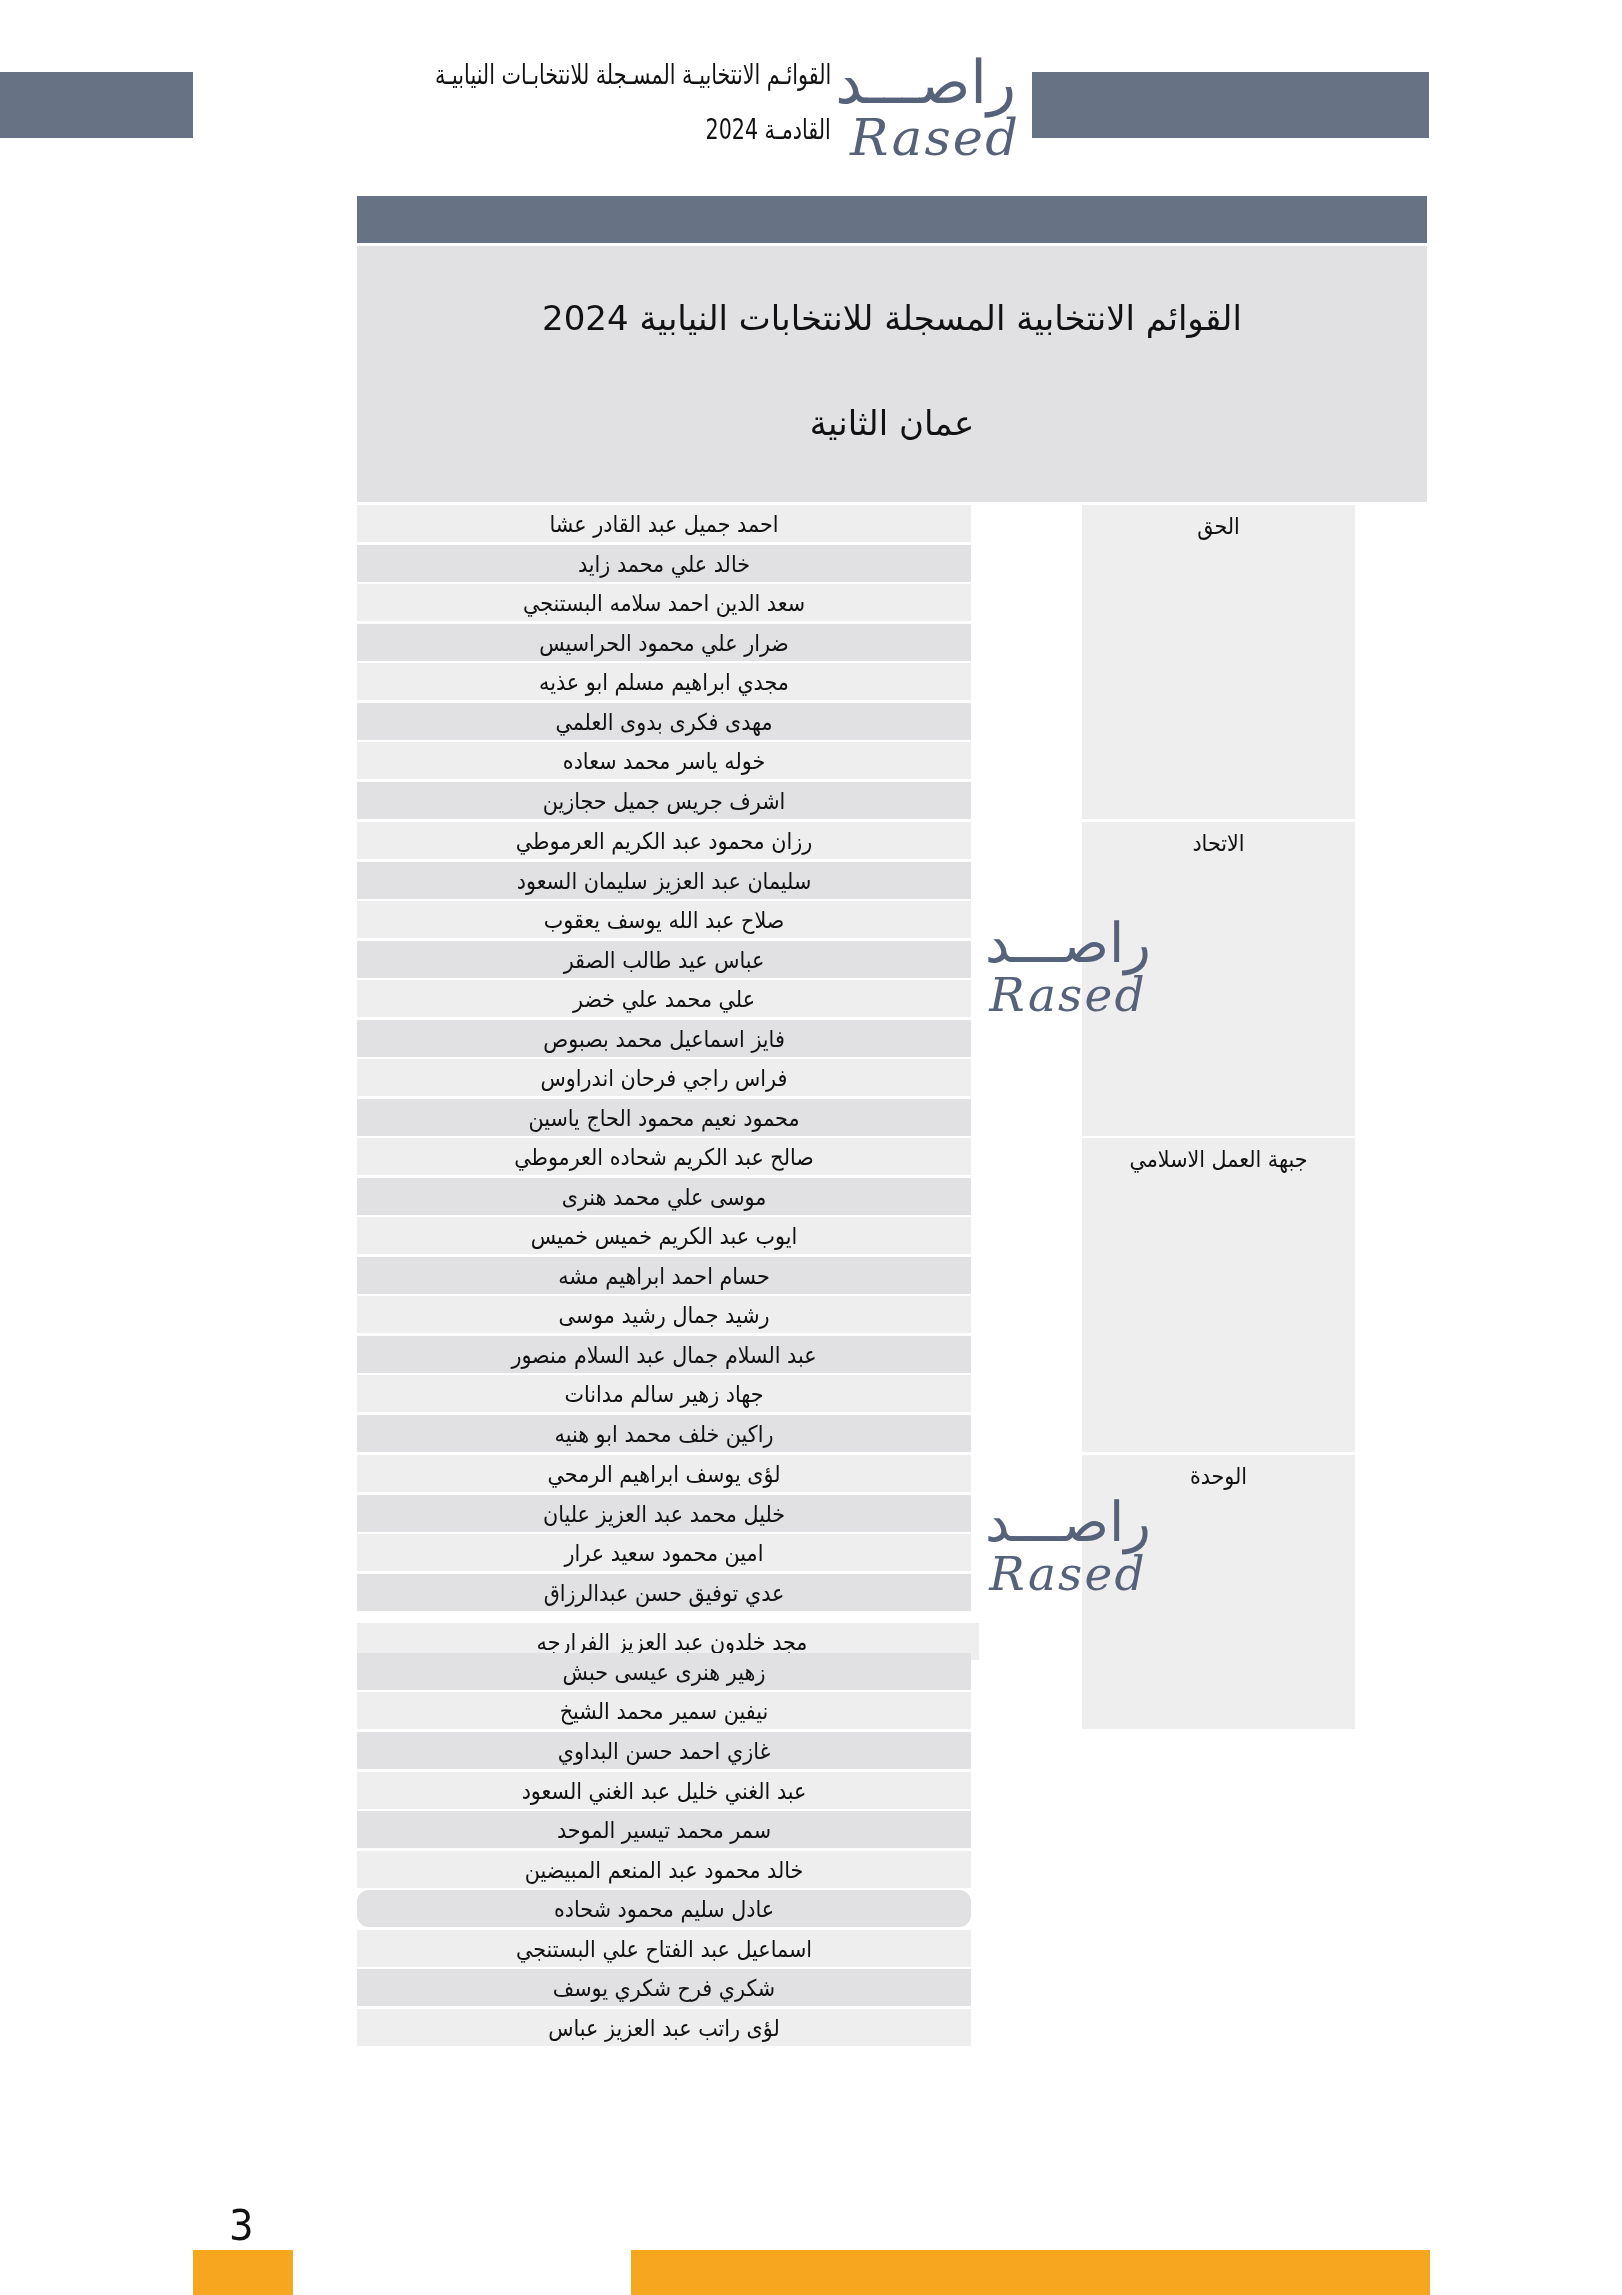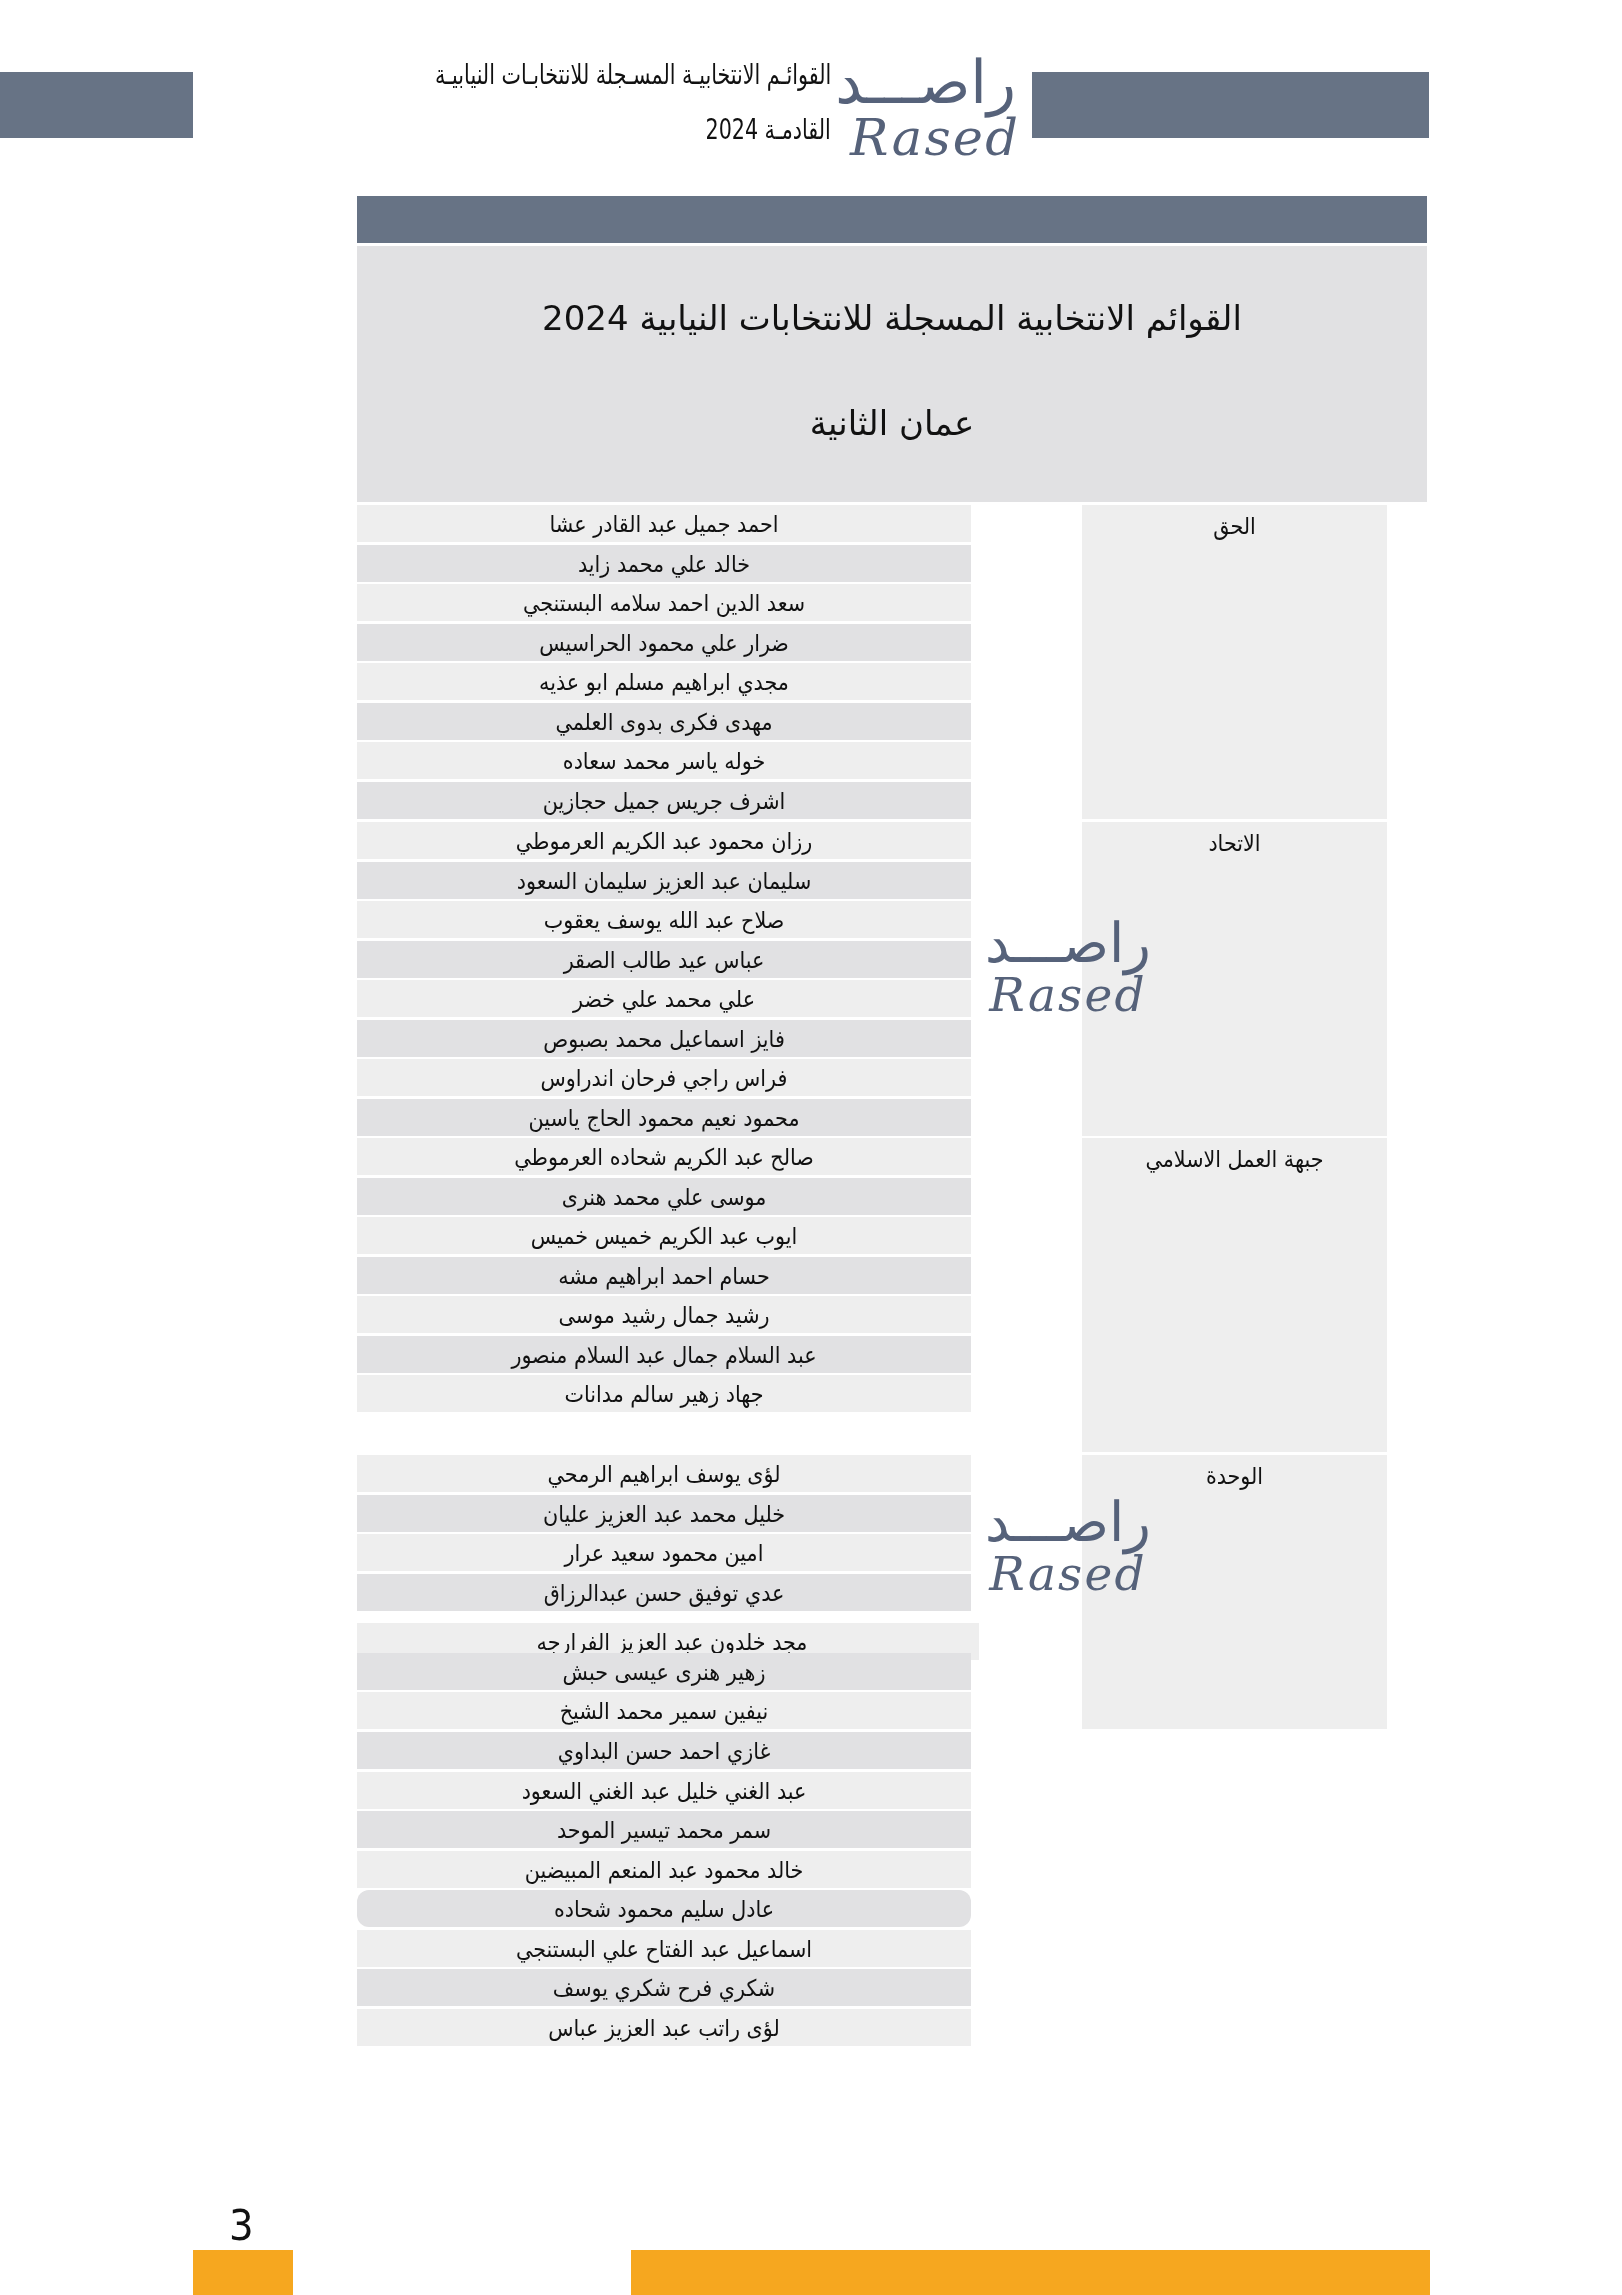--- a/index.html
+++ b/index.html
@@ -38,21 +38,21 @@
     background: #e1e1e3; text-align: center; direction: rtl;
   }
   .title-line {
     position: absolute; left: 0; width: 100%; text-align: center;
     font-family: "DejaVu Sans", sans-serif; font-weight: normal; color: #111;
     font-size: 34px; line-height: 1;
   }
   .groups { position: absolute; left: 0; top: 309px; width: 1070px; }
   .group { position: absolute; left: 0; width: 1070px; }
   .party-cell {
-    position: absolute; left: 725px; top: 0; width: 305px; bottom: 2.8px;
+    position: absolute; left: 725px; top: 0; width: 273px; bottom: 2.8px;
     background: #eeeeee; direction: rtl; text-align: center;
   }
   .party-cell.dark { background: #e1e1e3; }
   .party-label {
     display: block; margin-top: 7.7px; font-size: 23px; line-height: 1.2; color: #111;
     font-family: "DejaVu Sans Condensed", "DejaVu Sans", sans-serif;
   }
   .name-row {
     position: absolute; left: 0; width: 614px; height: 37px;
     display: flex; align-items: center; justify-content: center;
@@ -166,20 +166,23 @@
         </div>
         <div class="name-row light" style="top: 158px;">
           <span>رشيد جمال رشيد موسى</span>
         </div>
         <div class="name-row dark" style="top: 198px;">
           <span>عبد السلام جمال عبد السلام منصور</span>
         </div>
         <div class="name-row light" style="top: 237px;">
           <span>جهاد زهير سالم مدانات</span>
         </div>
+        <div class="name-row dark" style="top: 277px;">
+          <span>راكين خلف محمد ابو هنيه</span>
+        </div>
       </div>
       <div class="group" style="top: 950px; height: 277px;">
         <div class="party-cell">
           <span class="party-label">الوحدة</span>
         </div>
         <div class="name-row light" style="top: 0px;">
           <span>لؤى يوسف ابراهيم الرمحي</span>
         </div>
         <div class="name-row dark" style="top: 40px;">
           <span>خليل محمد عبد العزيز عليان</span>

